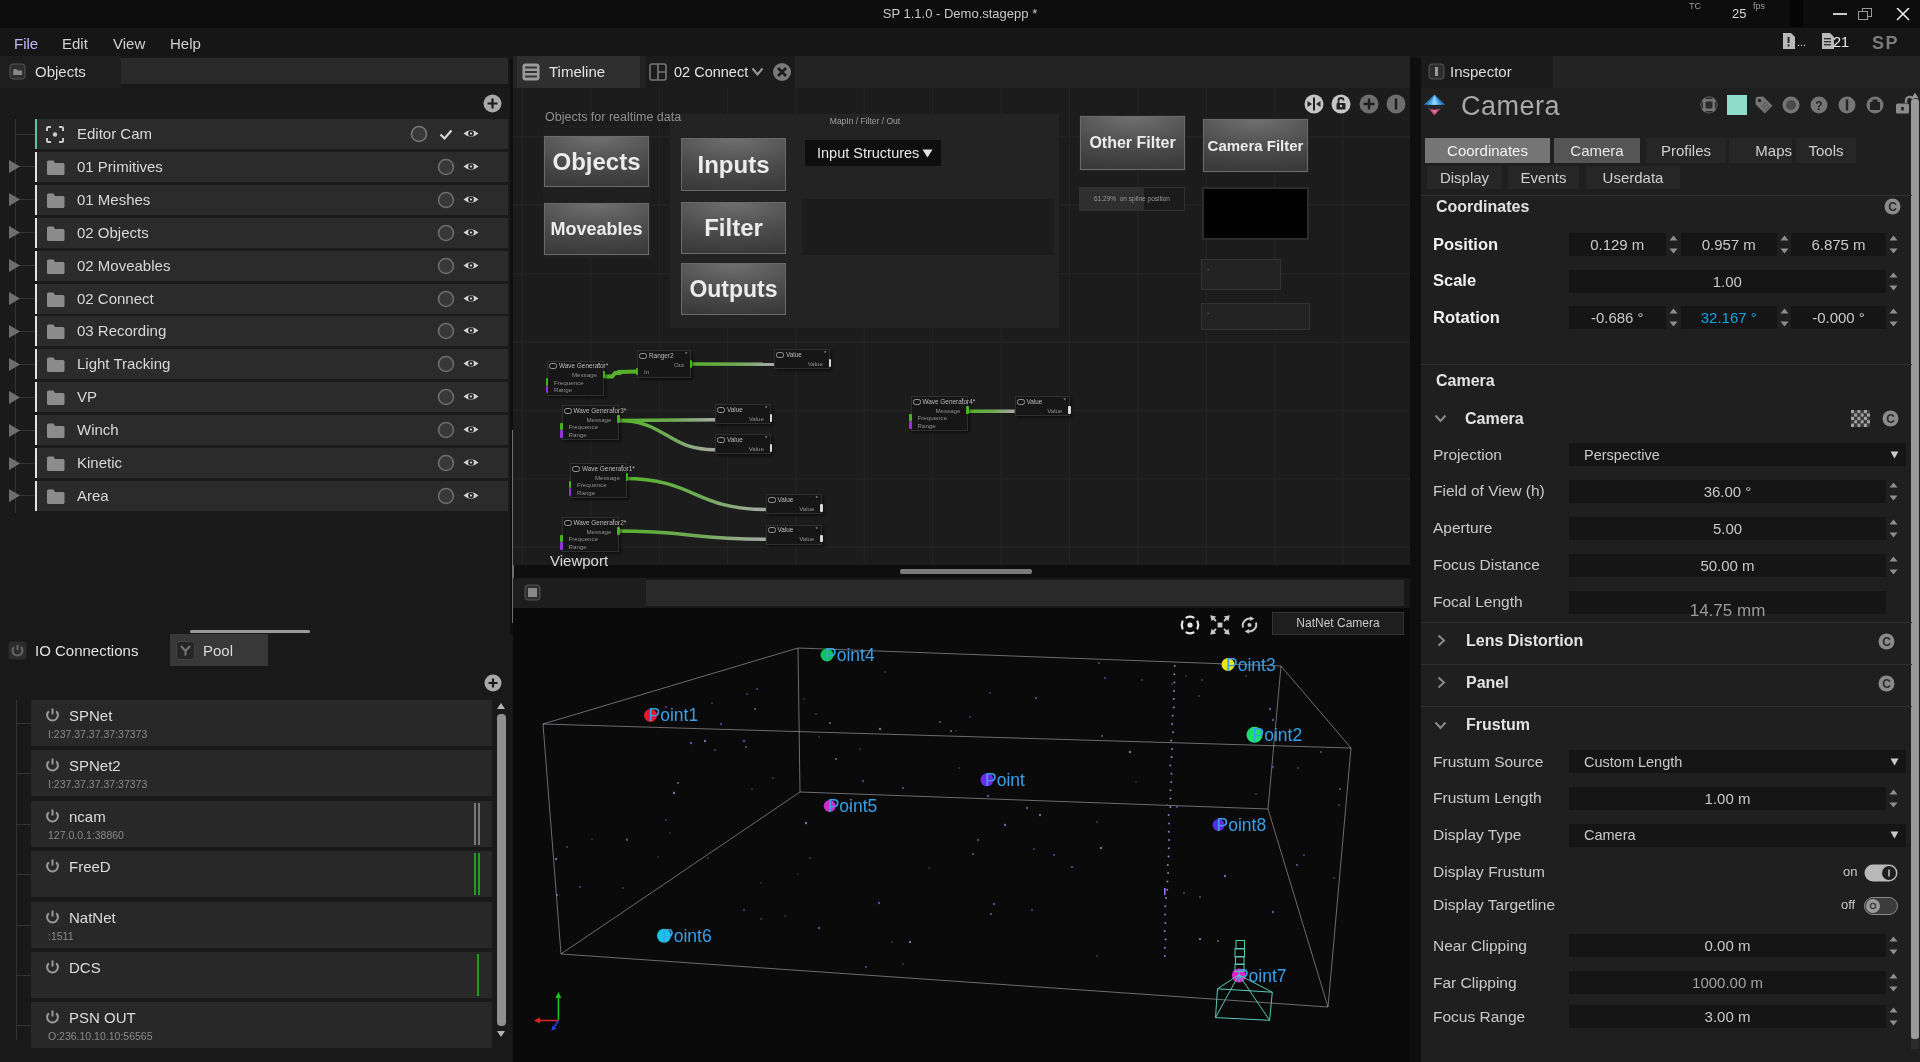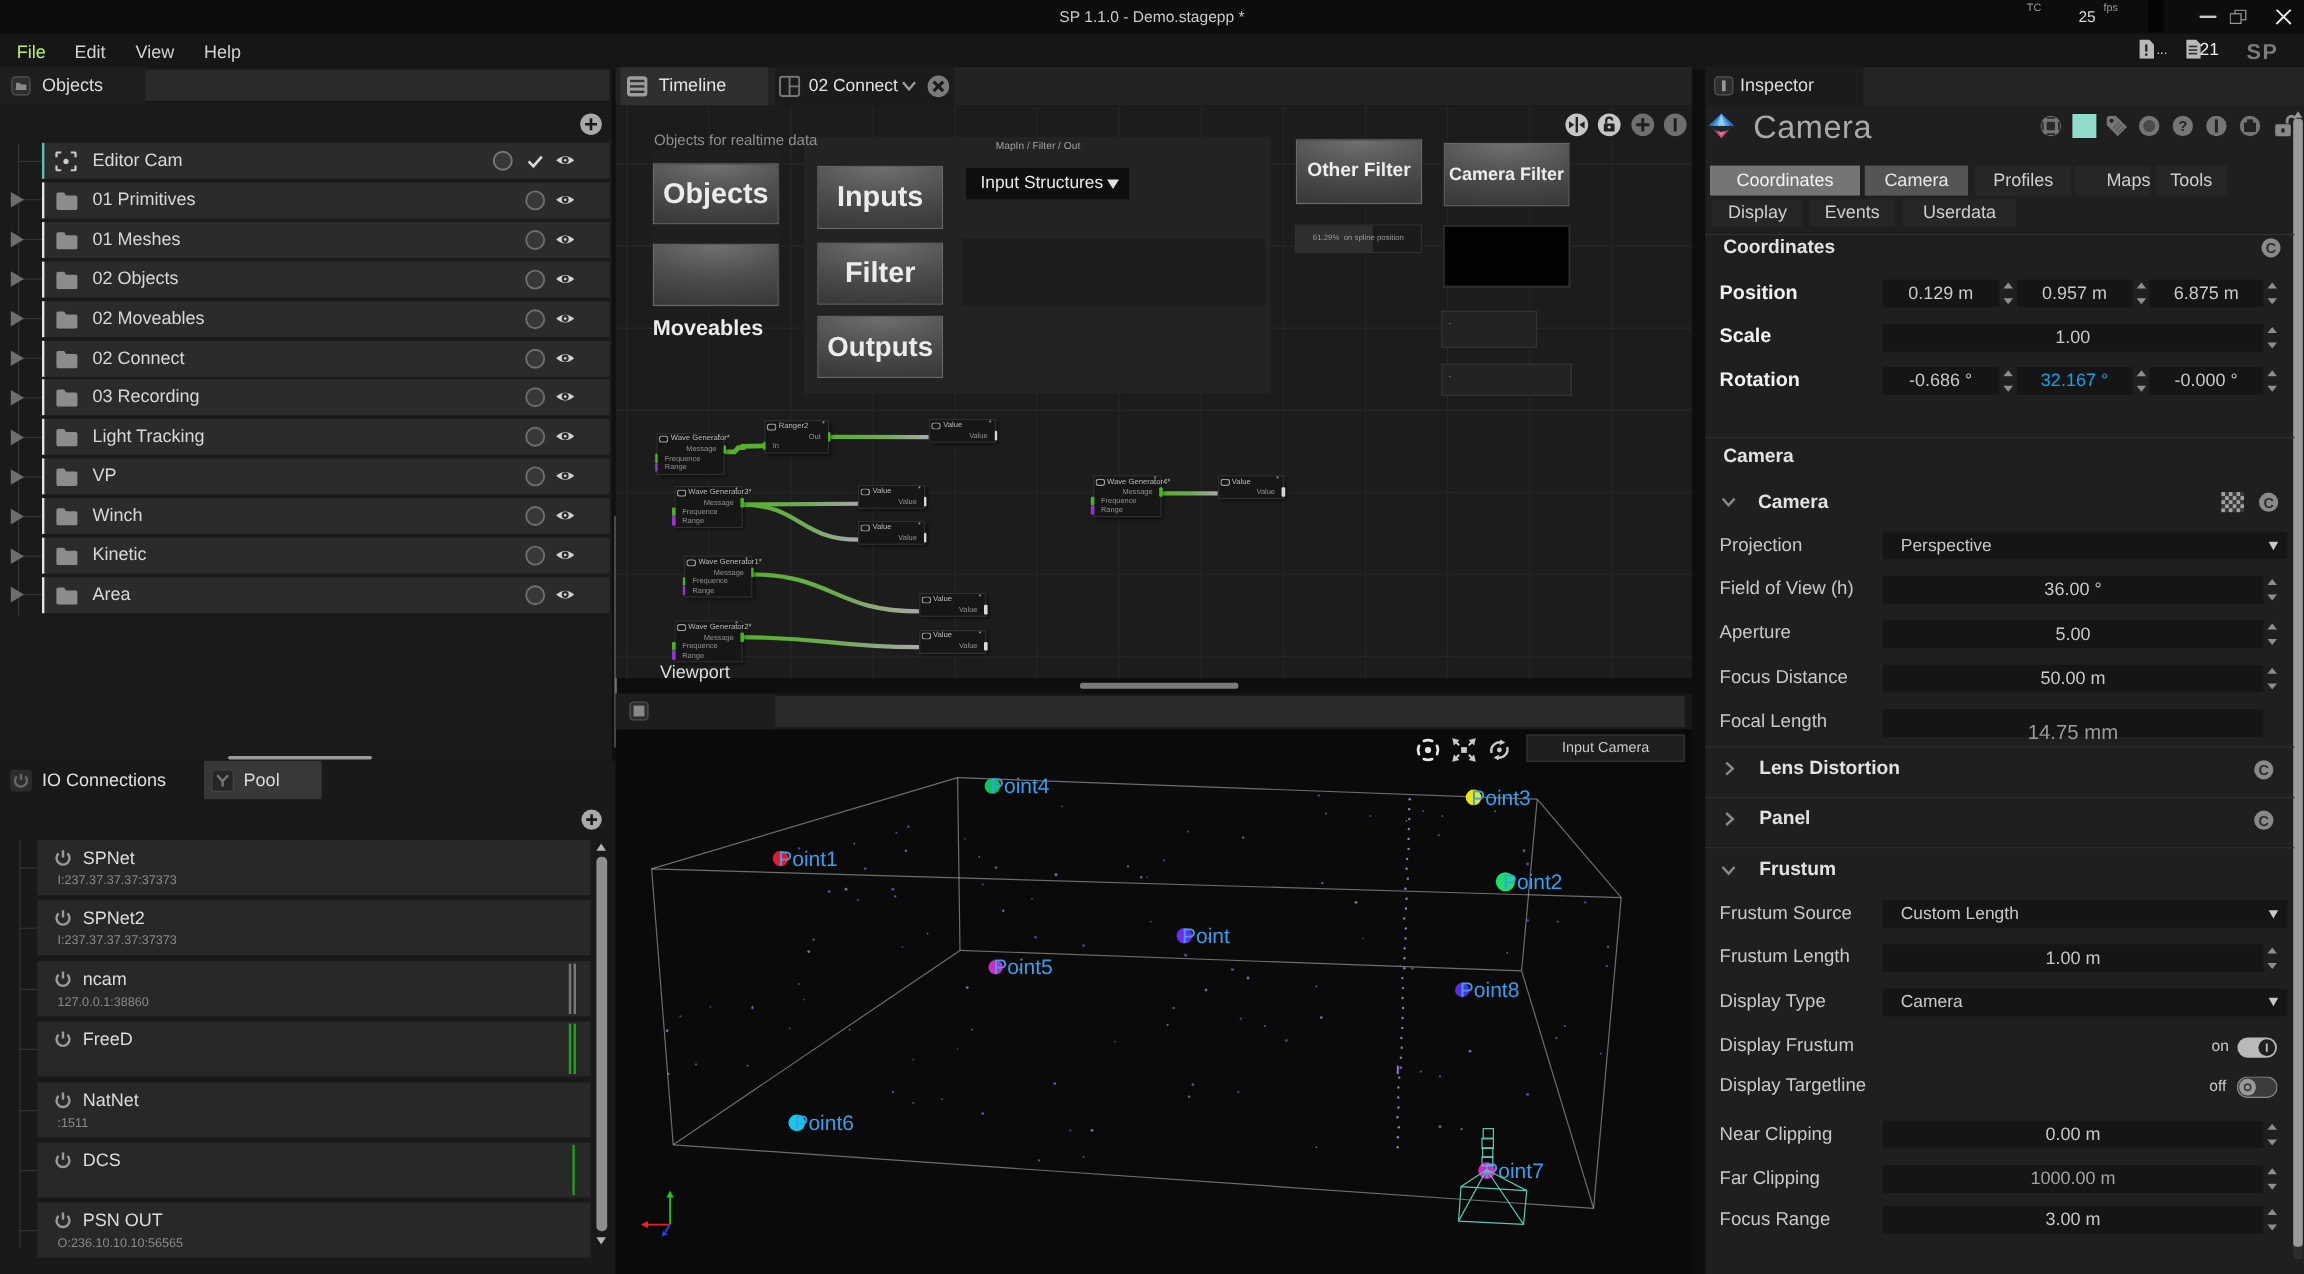--- a/index.html
+++ b/index.html
@@ -17,21 +17,21 @@
 <div class="abs" style="left:1790px;top:0px;width:13px;height:27px;background:#050505;"></div>
 <div class="abs" style="left:1833px;top:13px;width:14px;height:2px;background:#c9c9c9;"></div>
 <svg class="abs" style="left:1858px;top:8px;" width="18" height="13" viewBox="0 0 18 13">
     <rect x="4.5" y="0.5" width="9" height="8" fill="none" stroke="#9a9a9a"></rect>
     <rect x="0.5" y="3.5" width="9" height="8" fill="#0d0d0d" stroke="#9a9a9a"></rect>
   </svg>
 <svg class="abs" style="left:1896px;top:8px;" width="14" height="13" viewBox="0 0 14 13">
     <path d="M1 0 L13 12 M13 0 L1 12" stroke="#e8e8e8" stroke-width="1.6"></path>
   </svg>
 <div class="abs" style="left:0px;top:28px;width:1920px;height:30px;background:#161616;"></div>
-<div class="txt" style="left:14px;top:35px;font-size:15px;color:#bef264;">File</div>
+<div class="txt" style="left:14px;top:35px;font-size:15px;color:#c4b5fd;">File</div>
 <div class="txt" style="left:62px;top:35px;font-size:15px;color:#d2d2d2;">Edit</div>
 <div class="txt" style="left:113px;top:35px;font-size:15px;color:#d2d2d2;">View</div>
 <div class="txt" style="left:170px;top:35px;font-size:15px;color:#d2d2d2;">Help</div>
 <svg class="abs" style="left:1782px;top:33px" width="13" height="16" viewBox="0 0 13 16">
     <path d="M1 0 h8 l4 4 v12 h-12 z" fill="#b9b9b9"></path>
     <rect x="5.6" y="4" width="1.9" height="6" fill="#222"></rect>
     <rect x="5.6" y="11.5" width="1.9" height="2" fill="#222"></rect>
   </svg>
 <div class="txt" style="left:1797px;top:36px;font-size:11px;color:#cfcfcf;">...</div>
 <svg class="abs" style="left:1821px;top:33px" width="13" height="16" viewBox="0 0 13 16">
@@ -432,21 +432,21 @@
     <circle cx="10" cy="10" r="9.5" fill="#6e6e6e"></circle>
     <path d="M10 4.5 v11 M4.5 10 h11" stroke="#1d1d1d" stroke-width="2.4"></path>
   </svg>
 <svg class="abs" style="left:1386px;top:94px" width="20" height="20" viewBox="0 0 20 20">
     <circle cx="10" cy="10" r="9.5" fill="#6e6e6e"></circle>
     <path d="M10 4.5 v11" stroke="#1d1d1d" stroke-width="2.4"></path>
   </svg>
 <div class="abs" style="left:544px;top:136px;width:105px;height:51px;background:radial-gradient(130% 100% at 50% 0%,#707070 0%,#4d4d4d 55%,#3a3a3a 100%);border:1px solid #6a6a6a;outline:1px solid #222;"></div>
 <div class="txt" style="left:544px;top:136px;width:105px;height:51px;line-height:51px;text-align:center;font-size:24px;font-weight:bold;color:#ececec;">Objects</div>
 <div class="abs" style="left:544px;top:203px;width:105px;height:52px;background:radial-gradient(130% 100% at 50% 0%,#707070 0%,#4d4d4d 55%,#3a3a3a 100%);border:1px solid #6a6a6a;outline:1px solid #222;"></div>
-<div class="txt" style="left:544px;top:203px;width:105px;height:48px;line-height:52px;font-size:18px;font-weight:bold;color:#ececec;margin-top:44px;">Moveables</div>
+<div class="txt" style="left:544px;top:203px;width:105px;height:48px;line-height:52px;text-align:center;font-size:18px;font-weight:bold;color:#ececec;">Moveables</div>
 <div class="abs" style="left:681px;top:138px;width:105px;height:53px;background:radial-gradient(130% 100% at 50% 0%,#707070 0%,#4d4d4d 55%,#3a3a3a 100%);border:1px solid #6a6a6a;outline:1px solid #222;"></div>
 <div class="txt" style="left:681px;top:138px;width:105px;height:53px;line-height:53px;text-align:center;font-size:24px;font-weight:bold;color:#ececec;">Inputs</div>
 <div class="abs" style="left:681px;top:202px;width:105px;height:52px;background:radial-gradient(130% 100% at 50% 0%,#707070 0%,#4d4d4d 55%,#3a3a3a 100%);border:1px solid #6a6a6a;outline:1px solid #222;"></div>
 <div class="txt" style="left:681px;top:202px;width:105px;height:52px;line-height:52px;text-align:center;font-size:24px;font-weight:bold;color:#ececec;">Filter</div>
 <div class="abs" style="left:681px;top:263px;width:105px;height:52px;background:radial-gradient(130% 100% at 50% 0%,#707070 0%,#4d4d4d 55%,#3a3a3a 100%);border:1px solid #6a6a6a;outline:1px solid #222;"></div>
 <div class="txt" style="left:681px;top:263px;width:105px;height:52px;line-height:52px;text-align:center;font-size:23px;font-weight:bold;color:#ececec;">Outputs</div>
 <div class="abs" style="left:1080px;top:116px;width:105px;height:54px;background:radial-gradient(130% 100% at 50% 0%,#707070 0%,#4d4d4d 55%,#3a3a3a 100%);border:1px solid #6a6a6a;outline:1px solid #222;"></div>
 <div class="txt" style="left:1080px;top:116px;width:105px;height:54px;line-height:54px;text-align:center;font-size:16px;font-weight:bold;color:#ececec;">Other Filter</div>
 <div class="abs" style="left:1203px;top:119px;width:105px;height:53px;background:radial-gradient(130% 100% at 50% 0%,#707070 0%,#4d4d4d 55%,#3a3a3a 100%);border:1px solid #6a6a6a;outline:1px solid #222;"></div>
 <div class="txt" style="left:1203px;top:119px;width:105px;height:53px;line-height:53px;text-align:center;font-size:15px;font-weight:bold;color:#ececec;">Camera Filter</div>
@@ -661,21 +661,21 @@
 <svg class="abs" style="left:1238px;top:614px" width="23" height="22" viewBox="0 0 23 22">
     <circle cx="11.5" cy="11" r="2" fill="#c9c9c9"></circle>
     <g stroke="#c9c9c9" stroke-width="2" fill="none">
       <path d="M5 13.5 a7 7 0 0 1 9 -8.5"></path>
       <path d="M18 8.5 a7 7 0 0 1 -9 8.5"></path>
     </g>
     <path d="M12.2 2.2 l4.2 2.6 l-4.6 2.2 Z" fill="#c9c9c9"></path>
     <path d="M10.8 19.8 l-4.2 -2.6 l4.6 -2.2 Z" fill="#c9c9c9"></path>
   </svg>
 <div class="abs" style="left:1272px;top:612px;width:132px;height:23px;background:#1e1e1e;border:1px solid #333;"></div>
-<div class="txt" style="left:1272px;top:612px;width:132px;height:23px;line-height:23px;text-align:center;font-size:12px;color:#c9c9c9;">Input Camera</div>
+<div class="txt" style="left:1272px;top:612px;width:132px;height:23px;line-height:23px;text-align:center;font-size:12px;color:#c9c9c9;">NatNet Camera</div>
 <svg class="abs" style="left:513px;top:608px" width="897" height="454" viewBox="0 0 897 454">
 <line x1="30" y1="116" x2="285" y2="40" stroke="rgba(205,205,215,0.5)" stroke-width="1"></line>
 <line x1="285" y1="40" x2="768" y2="58" stroke="rgba(205,205,215,0.5)" stroke-width="1"></line>
 <line x1="768" y1="58" x2="838" y2="140" stroke="rgba(205,205,215,0.5)" stroke-width="1"></line>
 <line x1="30" y1="116" x2="838" y2="140" stroke="rgba(205,205,215,0.5)" stroke-width="1"></line>
 <line x1="30" y1="116" x2="48" y2="346" stroke="rgba(205,205,215,0.5)" stroke-width="1"></line>
 <line x1="285" y1="40" x2="287" y2="184" stroke="rgba(205,205,215,0.5)" stroke-width="1"></line>
 <line x1="768" y1="58" x2="755" y2="201" stroke="rgba(205,205,215,0.5)" stroke-width="1"></line>
 <line x1="838" y1="140" x2="815" y2="399" stroke="rgba(205,205,215,0.5)" stroke-width="1"></line>
 <line x1="287" y1="184" x2="755" y2="201" stroke="rgba(205,205,215,0.5)" stroke-width="1"></line>

